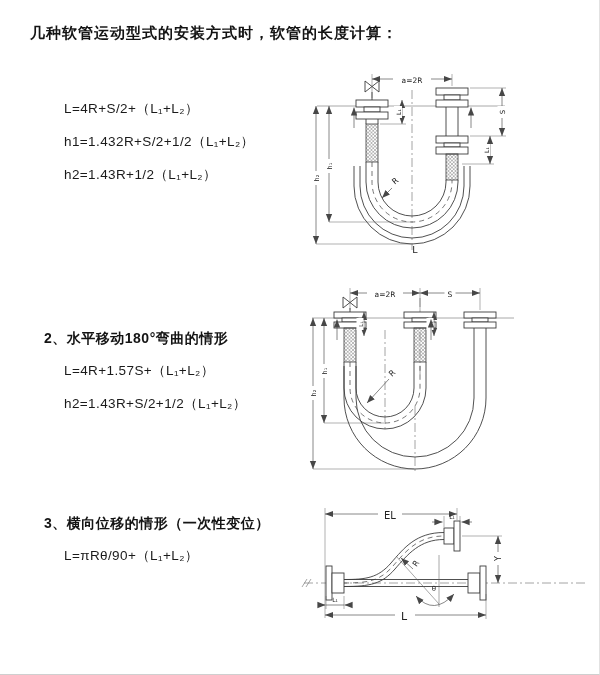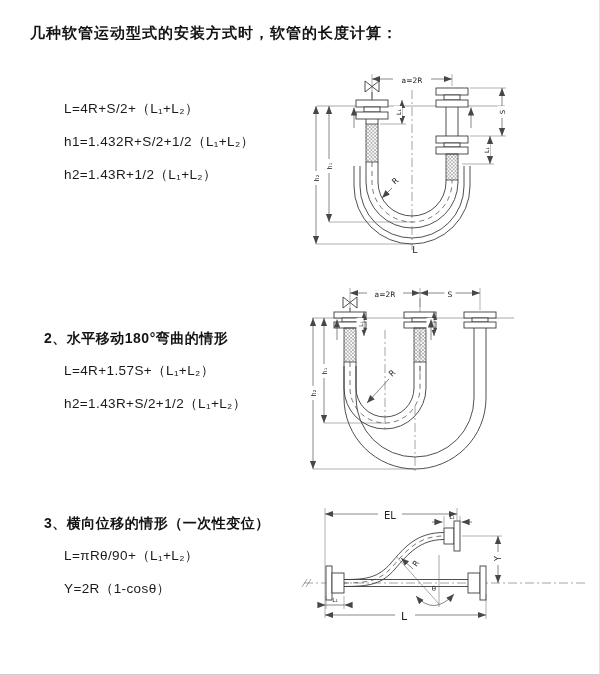--- a/index.html
+++ b/index.html
@@ -242,21 +242,20 @@
 
     <g>
       <line class="dim" x1="85" y1="99" x2="63" y2="123" marker-end="url(#a2)"></line>
       <text transform="rotate(-45 90 95)" x="90" y="95" font-size="8" text-anchor="middle">R</text>
     </g>
   </svg>
 
   <div class="sec" style="top:515px;">
     <div class="sec-heading">3、横向位移的情形（一次性变位）</div>
     <div class="formula">L=πRθ/90+（L₁+L₂）</div>
-    <div class="formula">Y=2R（1-cosθ）</div>
   </div>
 
   <svg class="dia" style="left:296px;top:492px;" width="300" height="150" viewBox="0 0 300 150">
     <defs>
       <marker id="a3" viewBox="0 0 10 10" refX="9" refY="5" markerWidth="9" markerHeight="9" orient="auto-start-reverse" markerUnits="userSpaceOnUse">
         <path d="M0,1.5 L9,5 L0,8.5 Z" fill="#474747"></path>
       </marker>
     </defs>
 
     <g>

